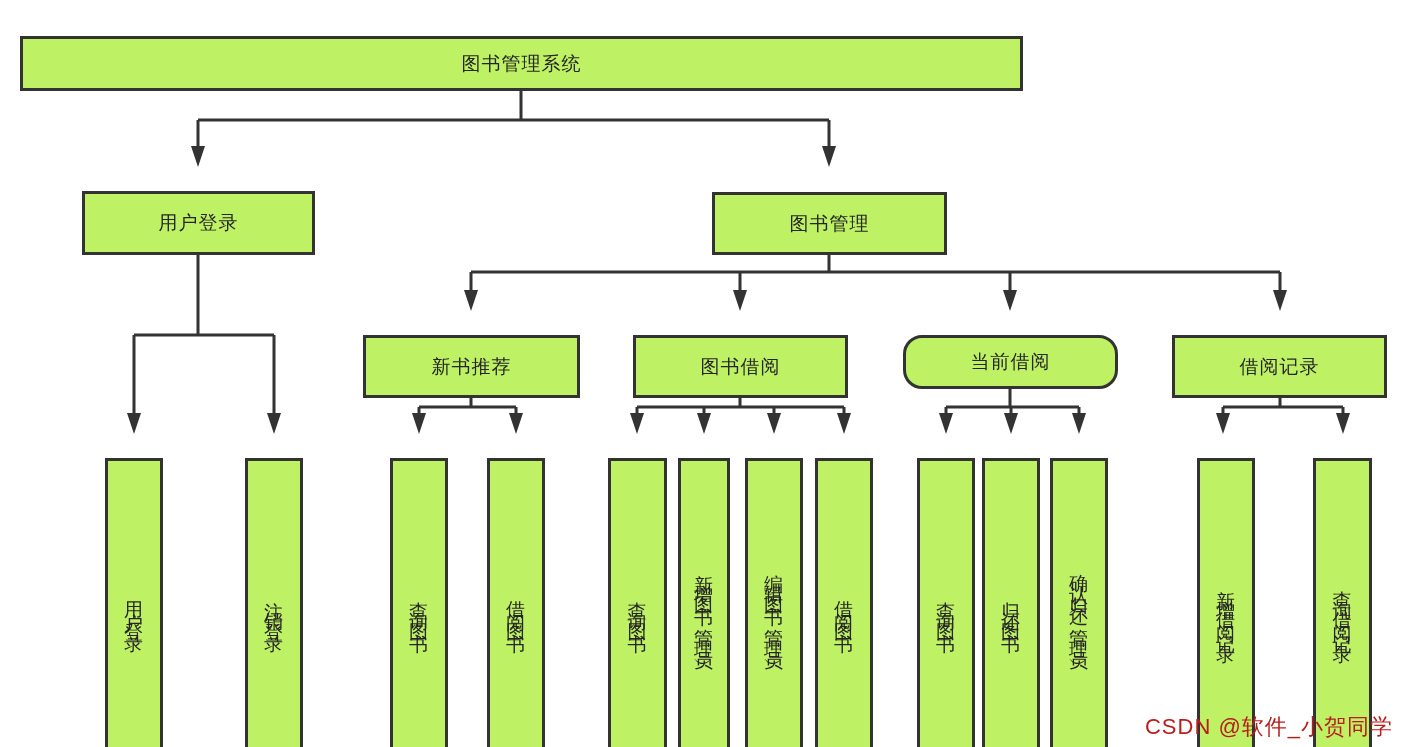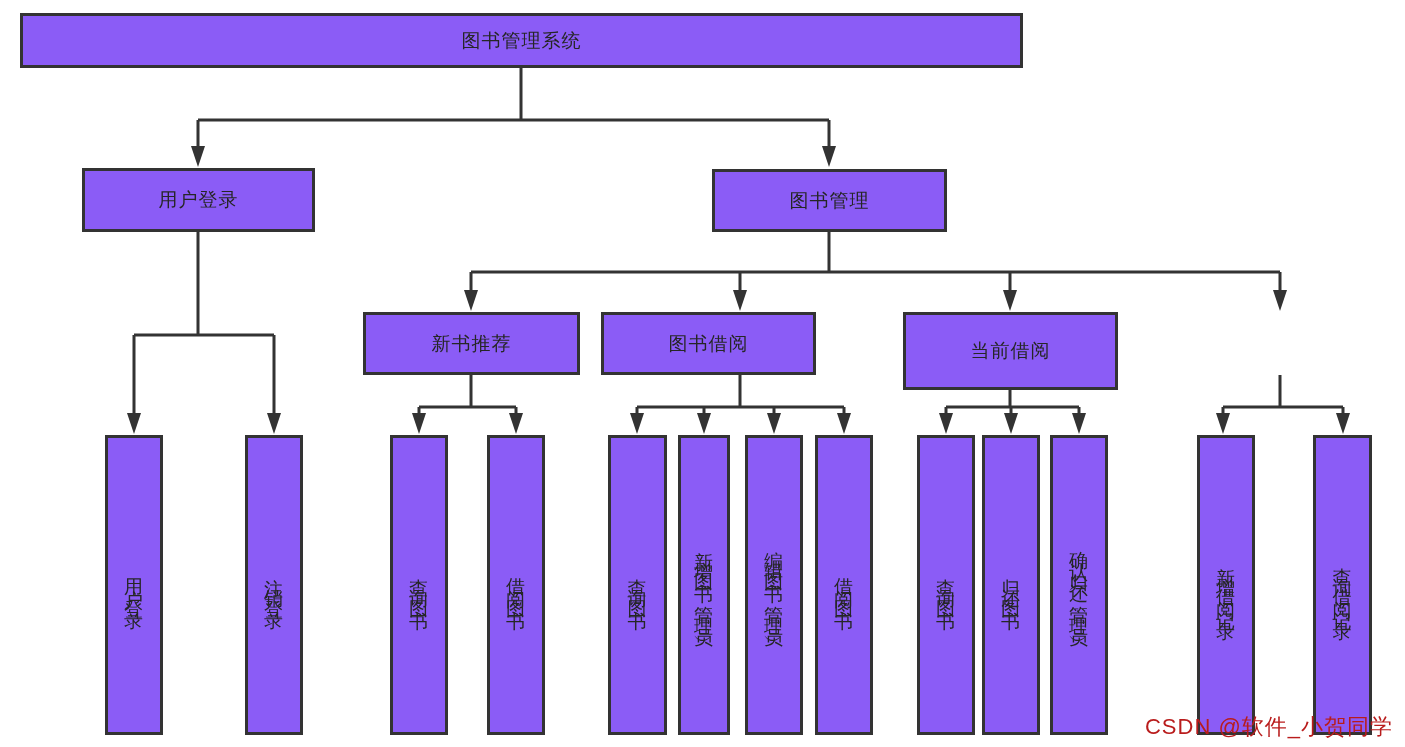--- a/index.html
+++ b/index.html
@@ -2,39 +2,39 @@
 <html><head>
 <meta charset="utf-8">
 <style>
   html,body{margin:0;padding:0;background:#ffffff;}
   body{font-family:"Liberation Sans","DejaVu Sans",sans-serif;}
   .canvas{
     position:relative;width:1405px;height:747px;background:#fff;overflow:hidden;
   }
   .connectors{position:absolute;left:0;top:0;z-index:1;}
   .node{
-    position:absolute;box-sizing:border-box;background:#8b5cf6;
+    position:absolute;box-sizing:border-box;background:#bef264;
     border:3px solid #333333;color:#262626;z-index:2;
     display:flex;align-items:center;justify-content:center;
-    font-size:19px;letter-spacing:1px;
+    font-size:19px;letter-spacing:1px;margin-top:23px;
   }
   .leaf span{
     writing-mode:vertical-rl;text-orientation:mixed;
     letter-spacing:11px;font-size:19px;line-height:1;
     white-space:nowrap;
   }
   
   .n-root  {left:20px;  top:13px;  width:1003px;height:55px;}
   
   .n-l2a   {left:82px;  top:168px; width:233px; height:64px;}
   .n-l2b   {left:712px; top:169px; width:235px; height:63px;}
   
   .n-l3a   {left:363px; top:312px; width:217px; height:63px;}
-  .n-l3b   {left:601px; top:312px; width:215px; height:63px;}
-  .n-l3c   {left:903px; top:312px; width:215px; height:78px;}
+  .n-l3b   {left:633px; top:312px; width:215px; height:63px;}
+  .n-l3c   {left:903px; top:312px; width:215px; height:54px;border-radius:19px;}
   .n-l3d   {left:1172px;top:312px; width:215px; height:63px;}
   
   .leaf    {top:435px;height:300px;}
   .n-a1{left:105px;width:58px;} .n-a2{left:245px;width:58px;}
   .n-b1{left:390px;width:58px;} .n-b2{left:487px;width:58px;}
   .n-c1{left:608px;width:59px;} .n-c2{left:678px;width:52px;}
   .n-c3{left:745px;width:58px;} .n-c4{left:815px;width:58px;}
   .n-d1{left:917px;width:58px;} .n-d2{left:982px;width:58px;}
   .n-d3{left:1050px;width:58px;}
   .n-e1{left:1197px;width:58px;} .n-e2{left:1313px;width:59px;}
@@ -93,20 +93,23 @@
 
   <div class="node n-l2b">
     <span>图书管理</span>
   </div>
   <div class="node n-l3b">
     <span>图书借阅</span>
   </div>
   <div class="node n-l3c">
     <span>当前借阅</span>
   </div>
+  <div class="node n-l3d">
+    <span>借阅记录</span>
+  </div>
 
   <div class="node leaf n-a1">
     <span>用户登录</span>
   </div>
   <div class="node leaf n-a2">
     <span>注销登录</span>
   </div>
 
   <div class="node leaf n-b1">
     <span>查询图书</span>

